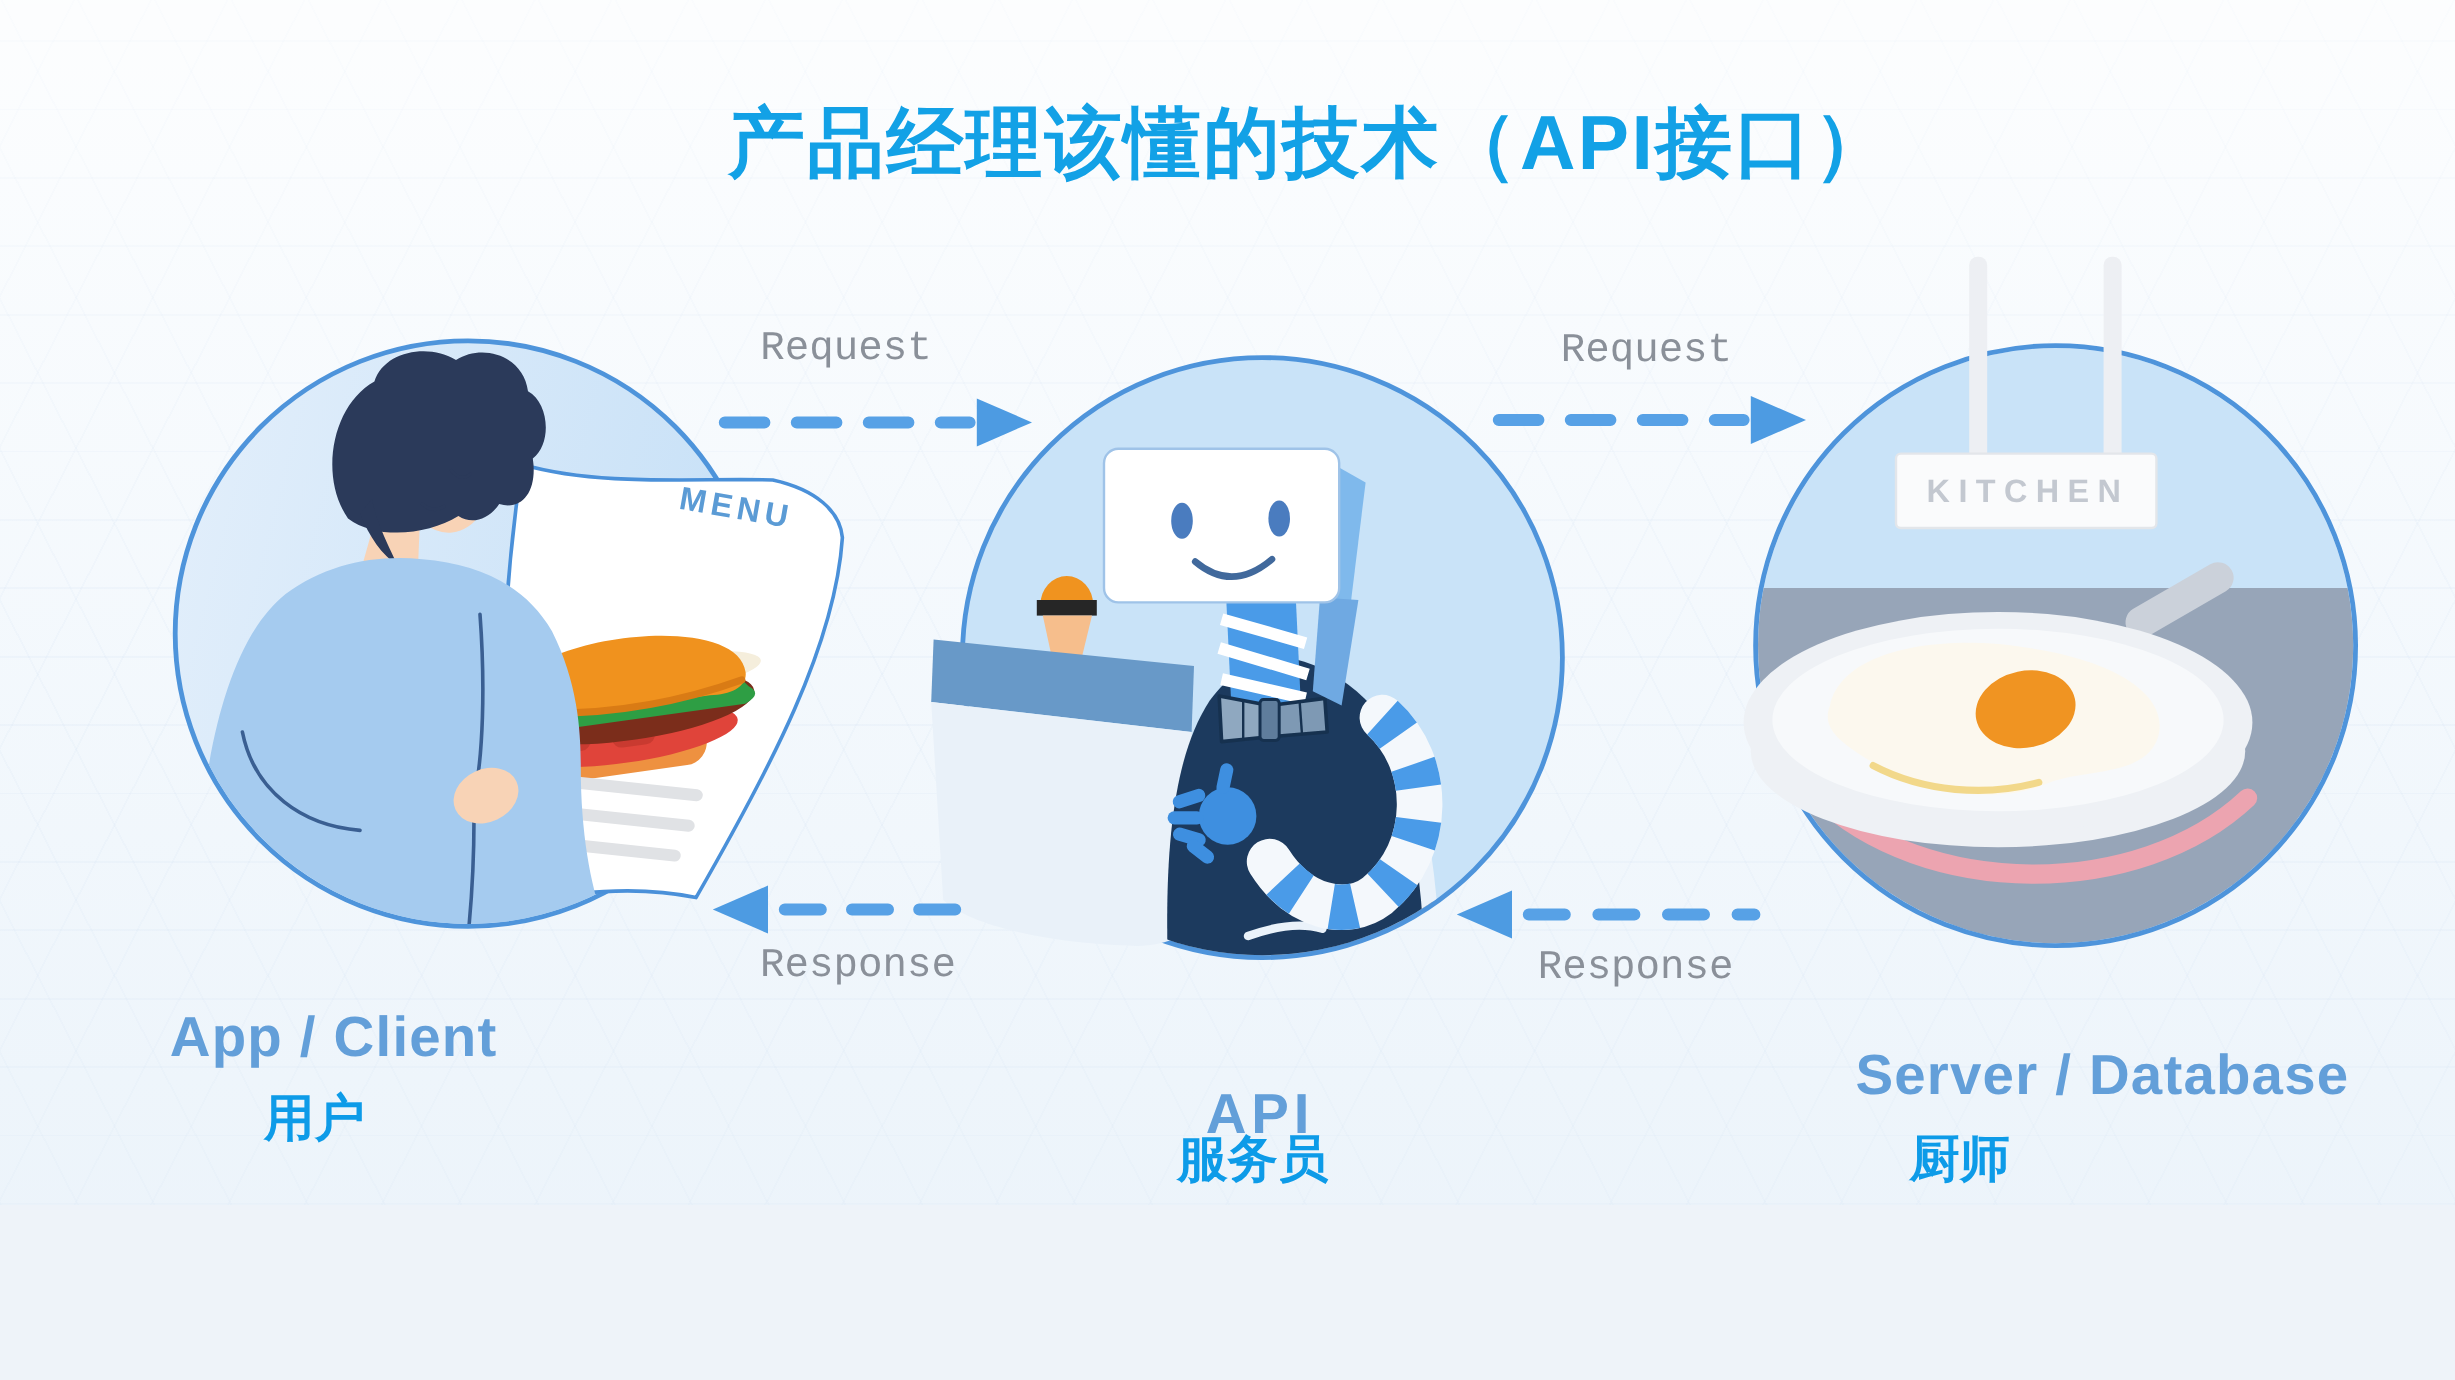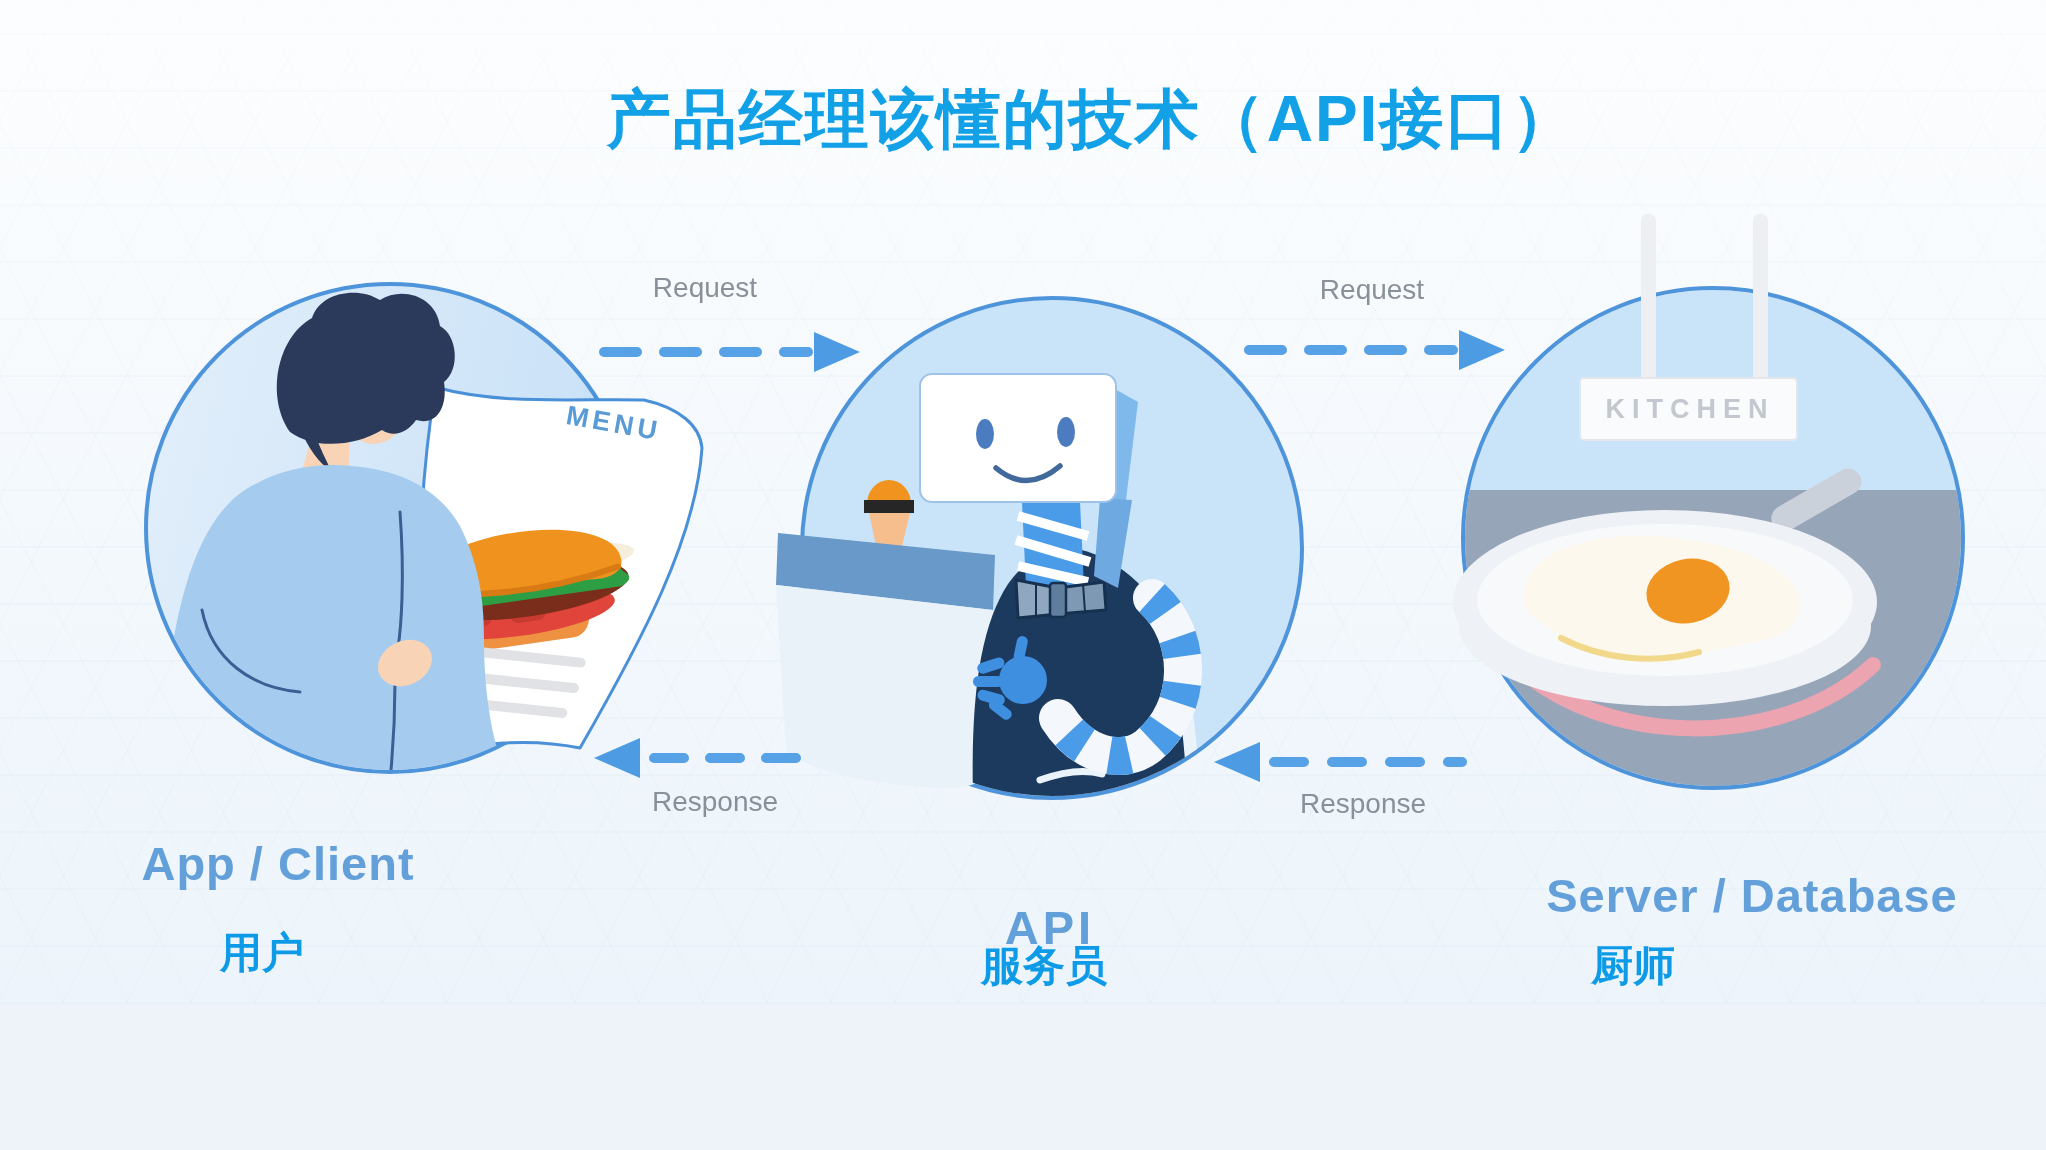--- a/index.html
+++ b/index.html
@@ -12,21 +12,21 @@
       repeating-linear-gradient(0deg,  rgba(148,180,222,.10) 0 1.5px, transparent 1.5px 57px),
       repeating-linear-gradient(63deg, rgba(148,180,222,.08) 0 1.5px, transparent 1.5px 57px),
       repeating-linear-gradient(-63deg,rgba(148,180,222,.08) 0 1.5px, transparent 1.5px 57px);
   }
   .title{
     position:absolute;left:1092px;top:76px;transform:translateX(-50%);
     font-size:64px;font-weight:bold;letter-spacing:2px;color:#12A1E6;white-space:nowrap;
   }
   .flow-label{
     position:absolute;transform:translateX(-50%);
-    font-size:28px;color:#8A9099;white-space:nowrap;
+    font-size:34px;color:#8A9099;white-space:nowrap;font-family:Liberation Mono, monospace;
   }
   .en-label{
     position:absolute;transform:translateX(-50%);
     font-size:47px;font-weight:bold;color:#639FD9;letter-spacing:1px;white-space:nowrap;
   }
   .en-label.spread{letter-spacing:4px;margin-top:32px;}
   .zh-label{
     position:absolute;transform:translateX(-50%);
     font-size:42px;font-weight:bold;color:#0D9BE8;white-space:nowrap;
   }
@@ -207,21 +207,21 @@
   </svg>
   <div class="flow-label" style="left:715px;top:786px">Response</div>
 
   <svg class="abs" style="left:1212px;top:740px" width="255" height="44" viewBox="0 0 255 44">
     <polygon points="48,2 2,22 48,42" fill="#4D9BE2"></polygon>
     <line x1="62" y1="22" x2="250" y2="22" stroke="#57A1E6" stroke-width="10" stroke-linecap="round" stroke-dasharray="30 28"></line>
   </svg>
   <div class="flow-label" style="left:1363px;top:788px">Response</div>
 
   <div class="en-label" style="left:278px;top:836px">App / Client</div>
-  <div class="zh-label" style="left:262px;top:925px">用户</div>
+  <div class="zh-label" style="left:262px;top:904px">用户</div>
 
   <div class="en-label spread" style="left:1050px;top:868px">API</div>
   <div class="zh-label" style="left:1044px;top:938px">服务员</div>
 
   <div class="en-label" style="left:1752px;top:868px">Server / Database</div>
   <div class="zh-label" style="left:1633px;top:938px">厨师</div>
 
 </div>
 
 </body></html>

